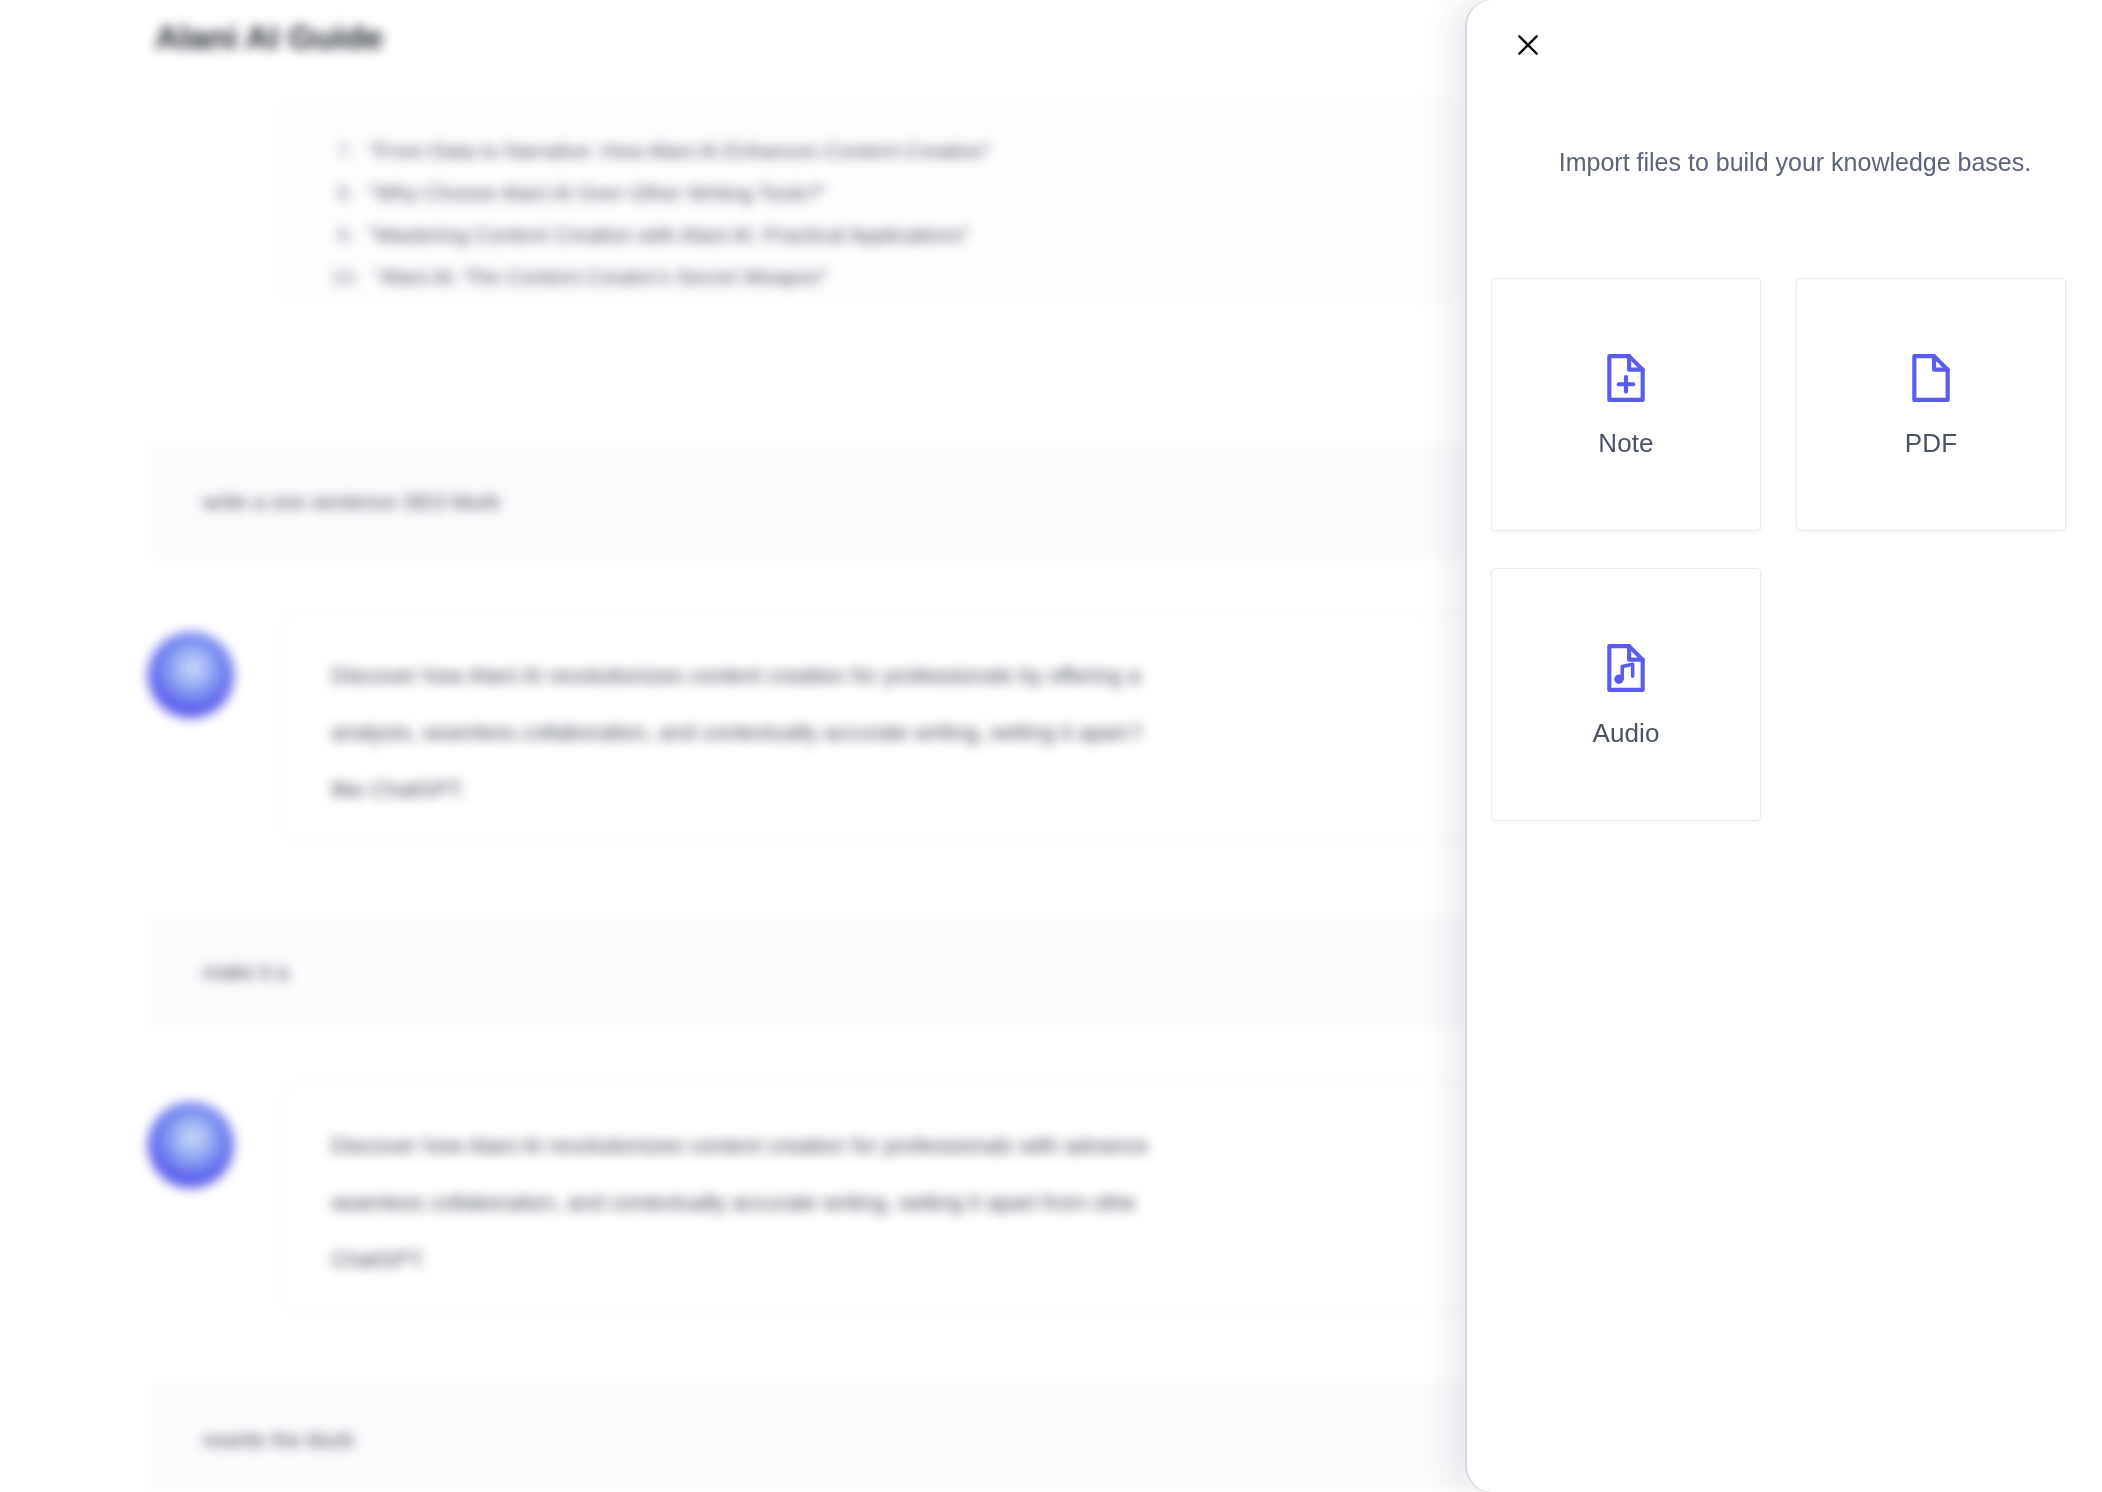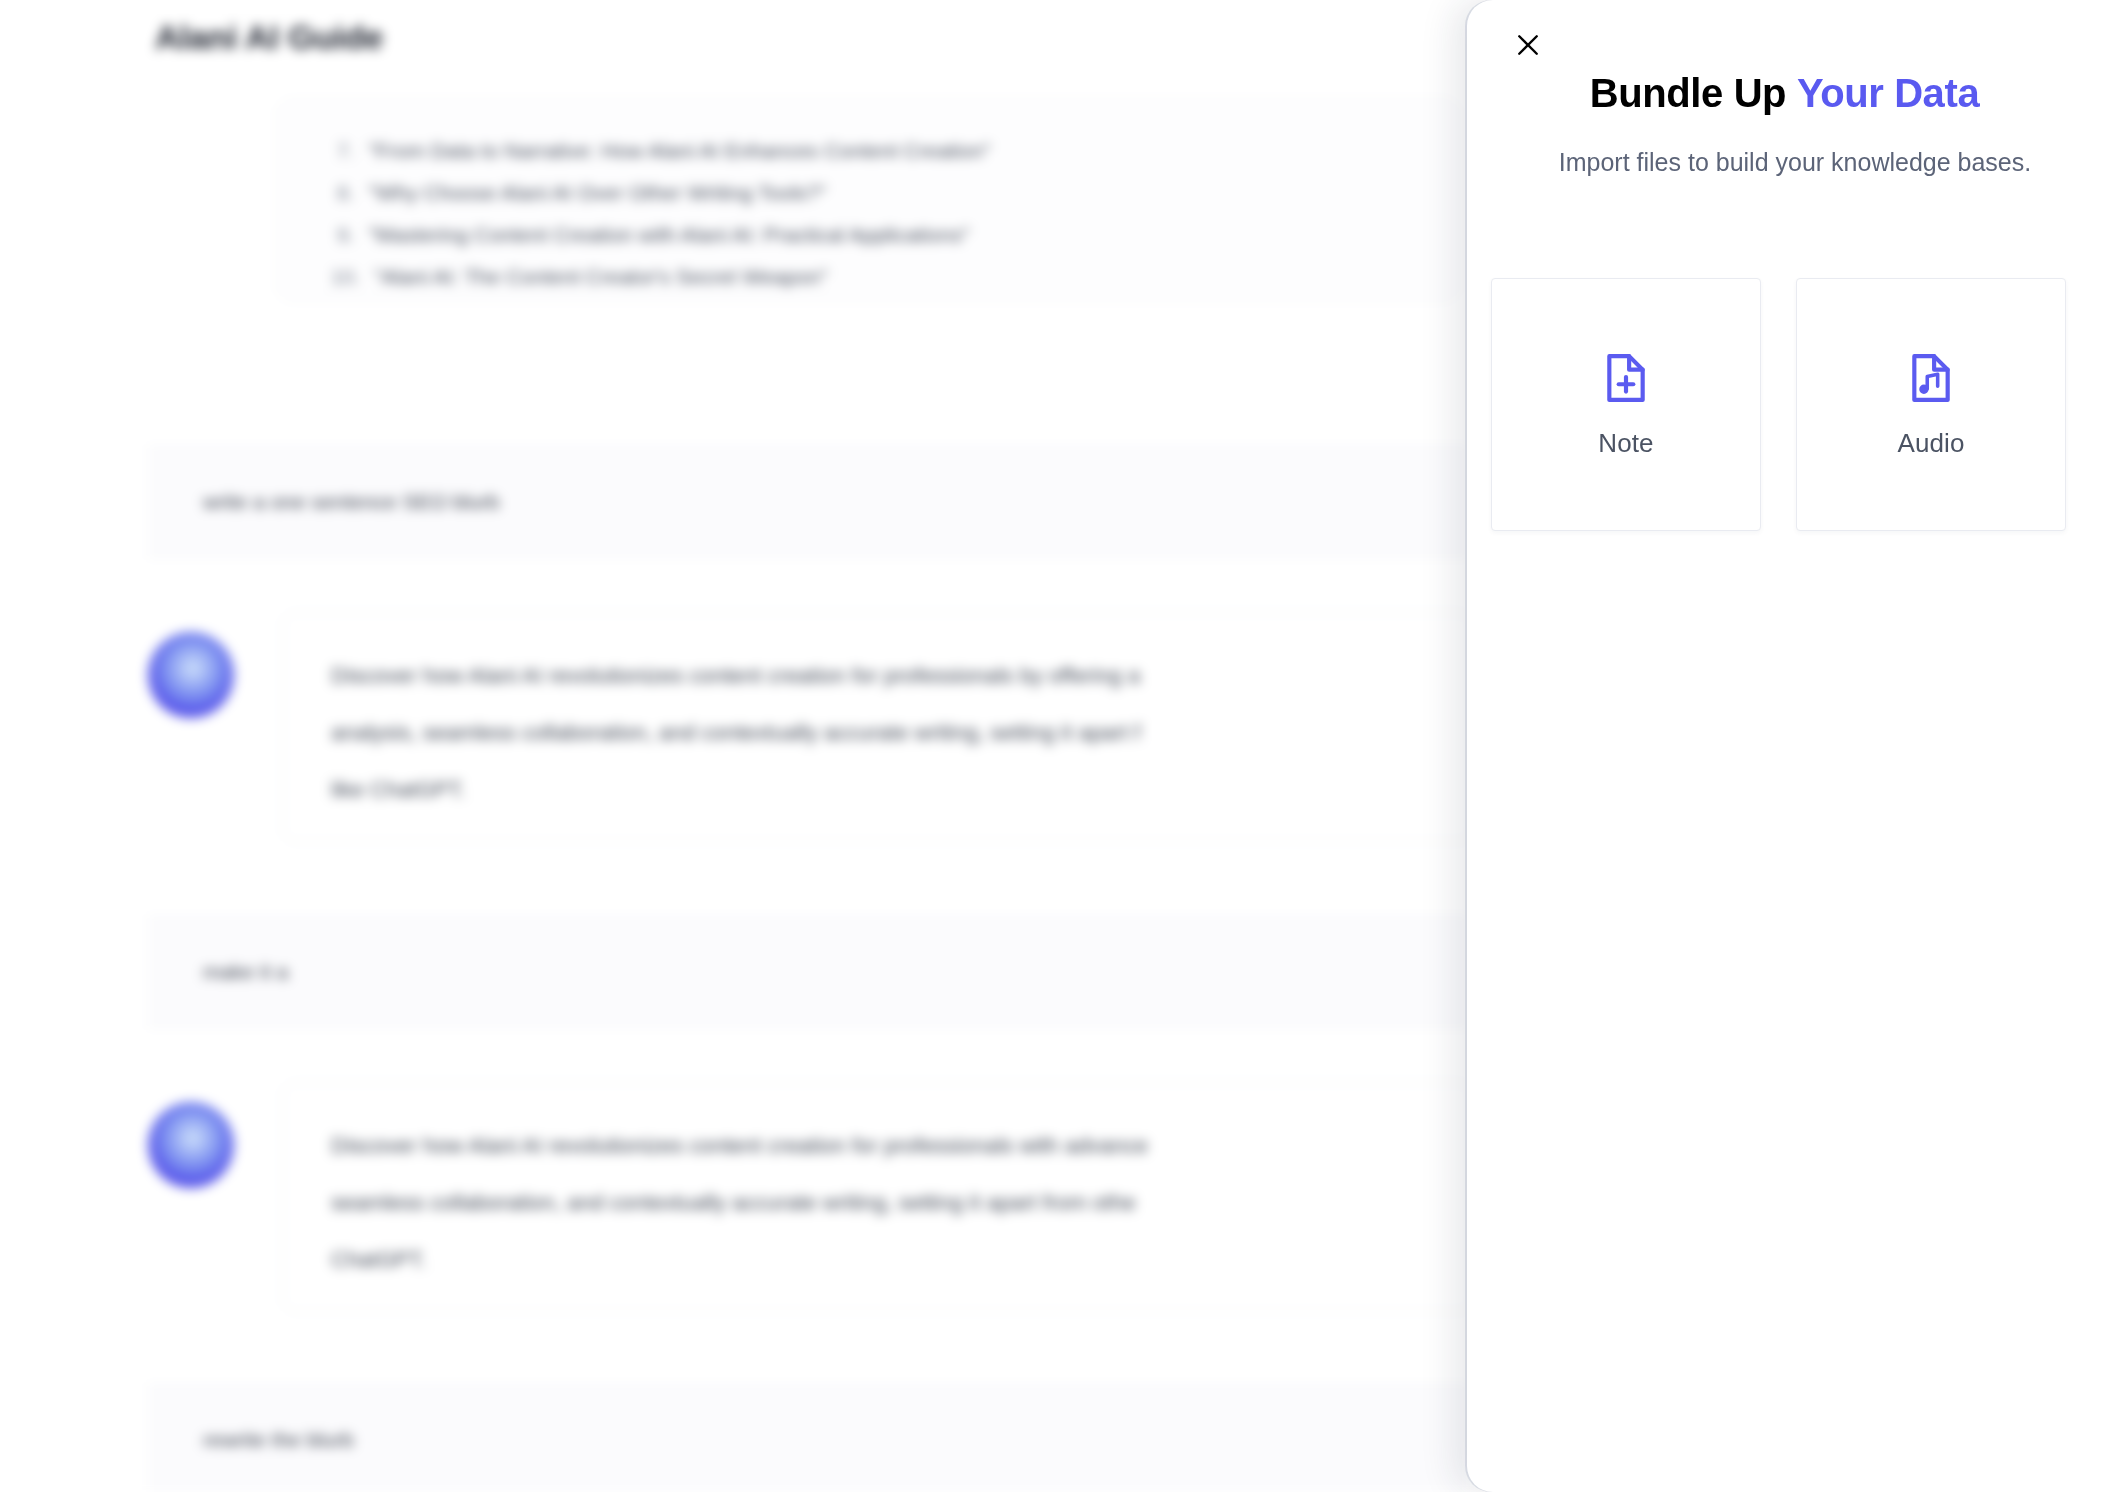--- a/index.html
+++ b/index.html
@@ -257,40 +257,46 @@
 
   <div class="drawer">
 
     <button class="close-btn" aria-label="Close">
       <svg width="30" height="30" viewBox="0 0 24 24" fill="none" stroke="#000000" stroke-width="1.9" stroke-linecap="round">
         <line x1="5" y1="5" x2="19" y2="19"></line>
         <line x1="19" y1="5" x2="5" y2="19"></line>
       </svg>
     </button>
 
-    <div class="drawer-title">
-      <span>Bundle Up</span><span>&nbsp;</span><span class="accent">Your Data</span>
-    </div>
 
     <div class="drawer-subtitle">Import files to build your knowledge bases.</div>
 
     <div class="card-grid">
 
       <div class="source-card">
         <span class="source-icon">
           <svg width="50" height="56" viewBox="0 0 24 26" fill="none" stroke="#5b5bf0" stroke-width="2" stroke-linecap="round" stroke-linejoin="round">
             <path d="M4 2.5h9.5L20 9v14.5H4z"></path>
             <path d="M13.5 2.5V9H20"></path>
             <line x1="12" y1="12.5" x2="12" y2="19.5"></line>
             <line x1="8.5" y1="16" x2="15.5" y2="16"></line>
           </svg>
         </span>
         <span class="source-label">Note</span>
       </div>
 
+      <div class="source-card">
+        <span class="source-icon">
+          <svg width="50" height="56" viewBox="0 0 24 26" fill="none" stroke="#5b5bf0" stroke-width="2" stroke-linecap="round" stroke-linejoin="round">
+            <path d="M4 2.5h9.5L20 9v14.5H4z"></path>
+            <path d="M13.5 2.5V9H20"></path>
+          </svg>
+        </span>
+        <span class="source-label">PDF</span>
+      </div>
 
 
 
       <div class="source-card">
         <span class="source-icon">
           <svg width="50" height="56" viewBox="0 0 24 26" fill="none" stroke="#5b5bf0" stroke-width="2" stroke-linecap="round" stroke-linejoin="round">
             <path d="M4 2.5h9.5L20 9v14.5H4z"></path>
             <path d="M13.5 2.5V9H20"></path>
             <path d="M10.2 18.2v-5.9l5-1.1v5.7" stroke-width="1.7"></path>
             <circle cx="8.6" cy="18.4" r="1.7" fill="#5b5bf0" stroke-width="1.1"></circle>

